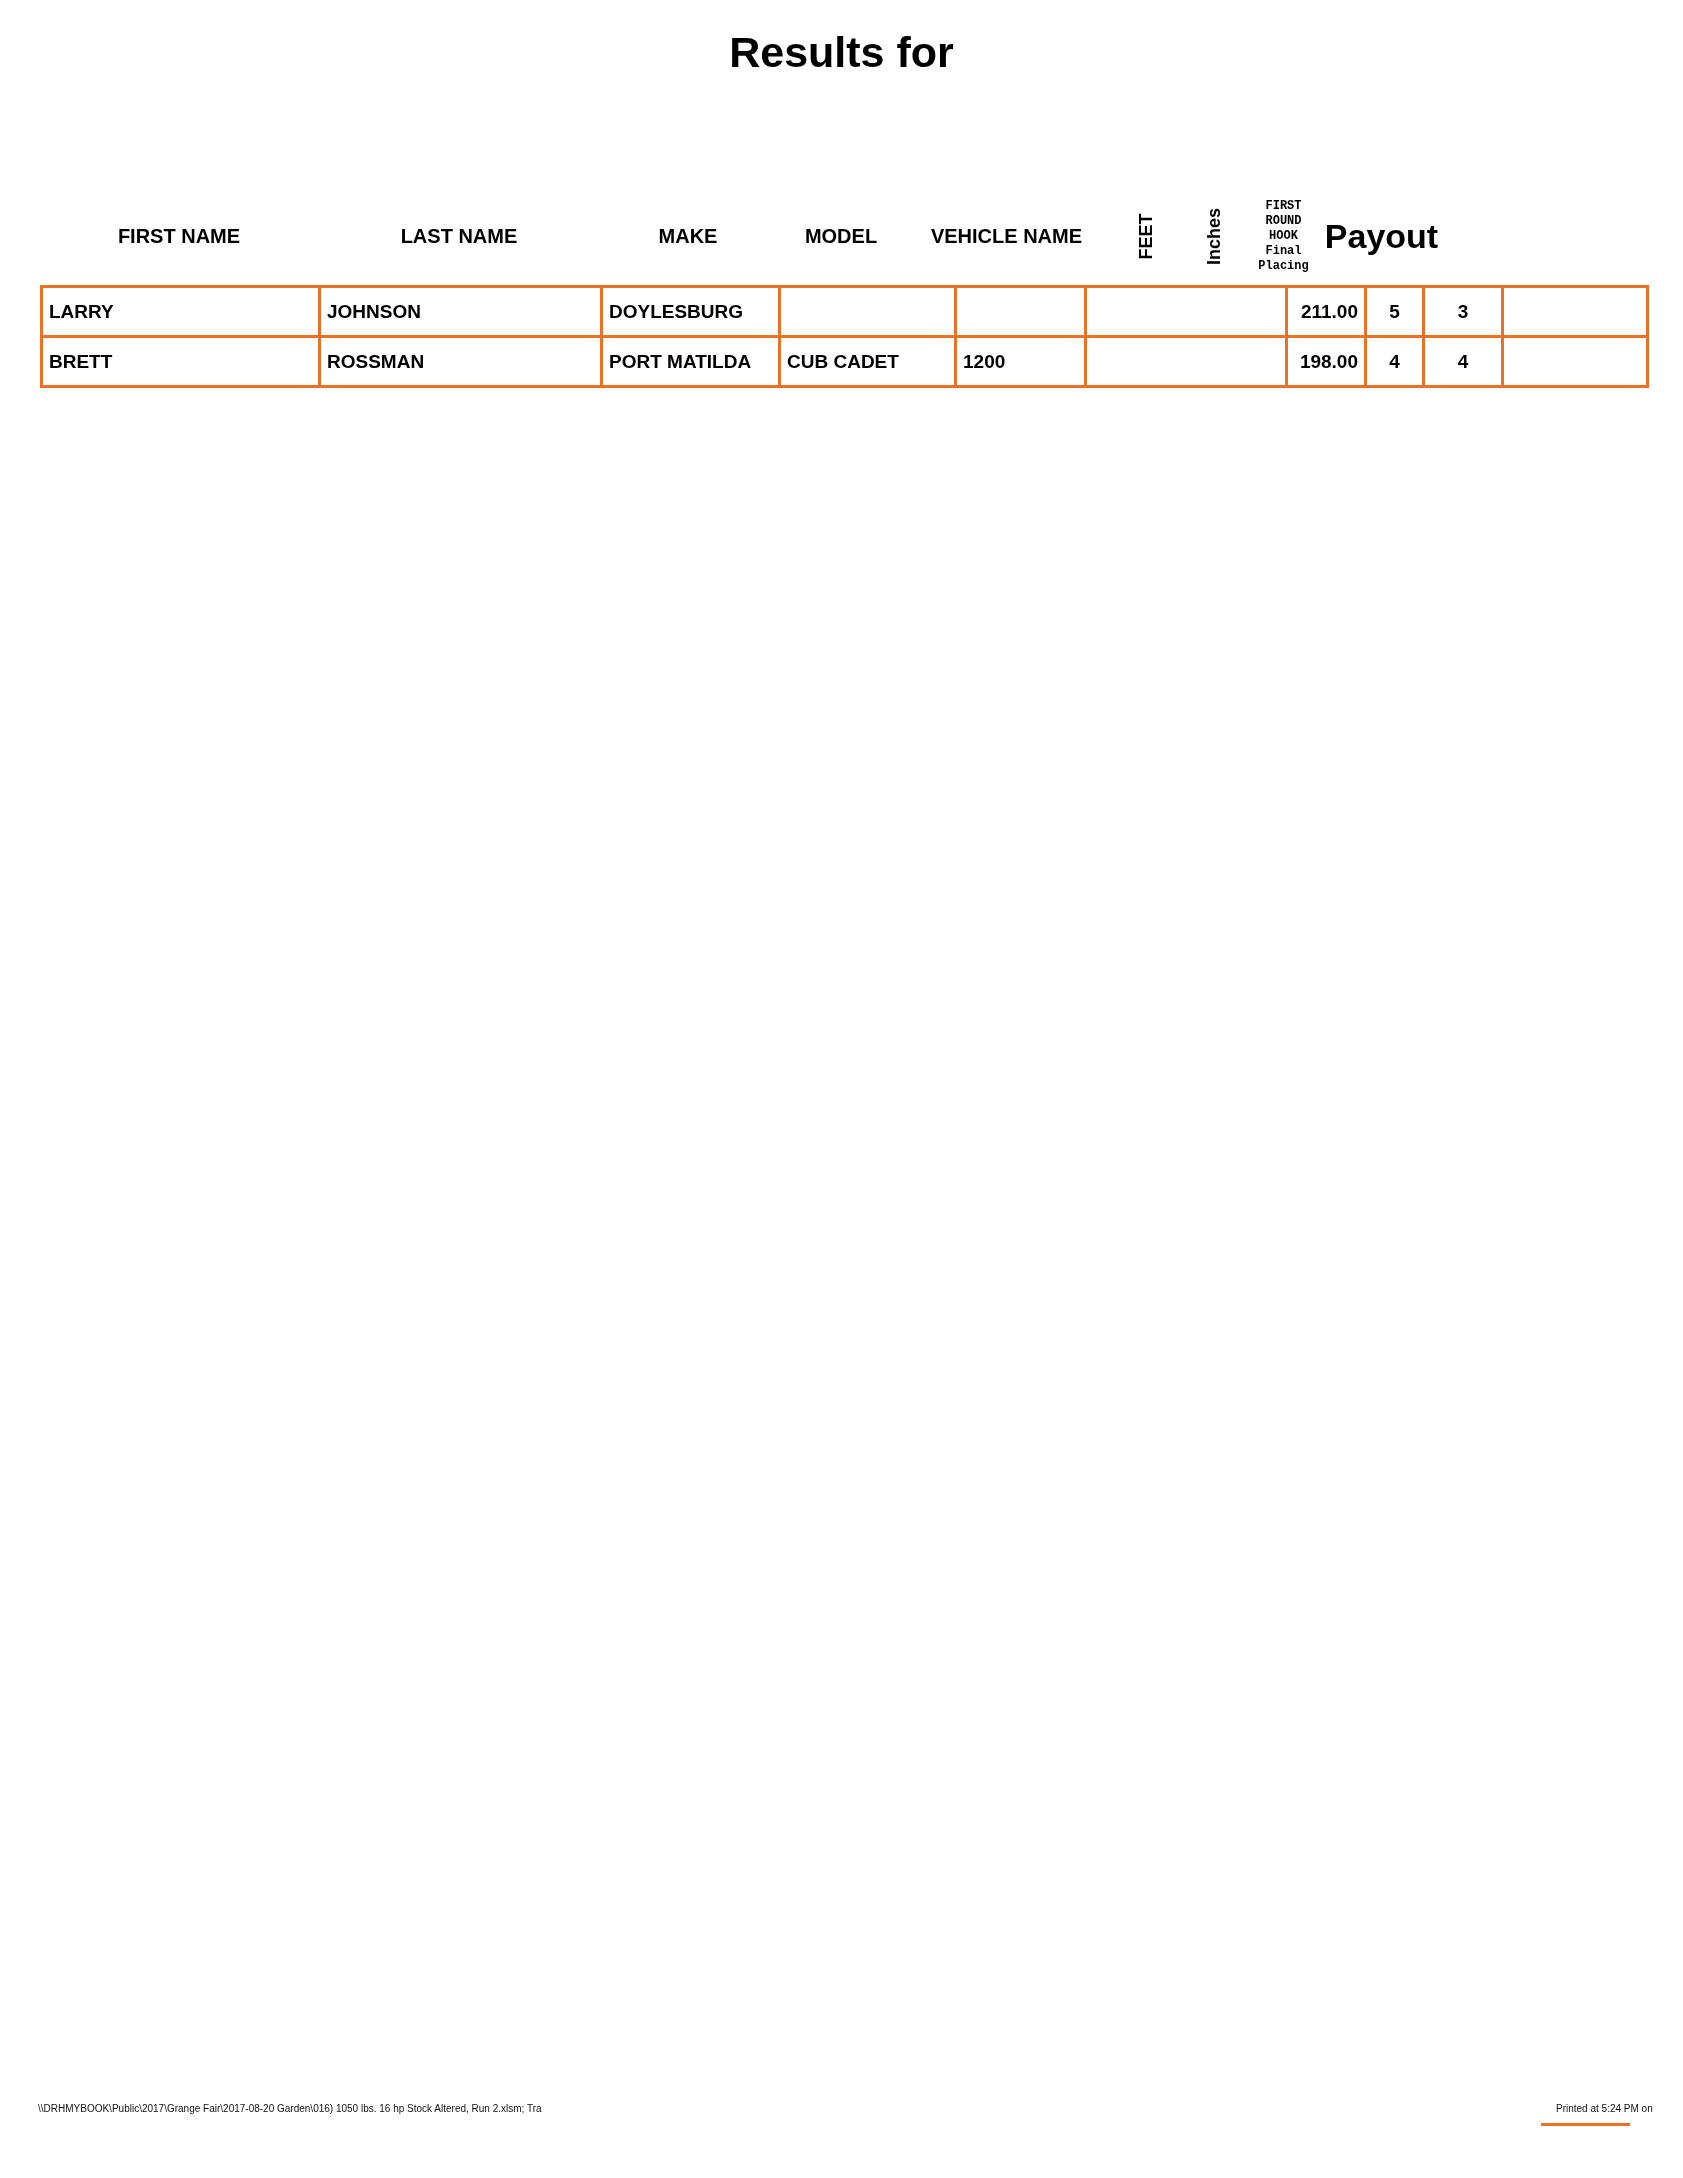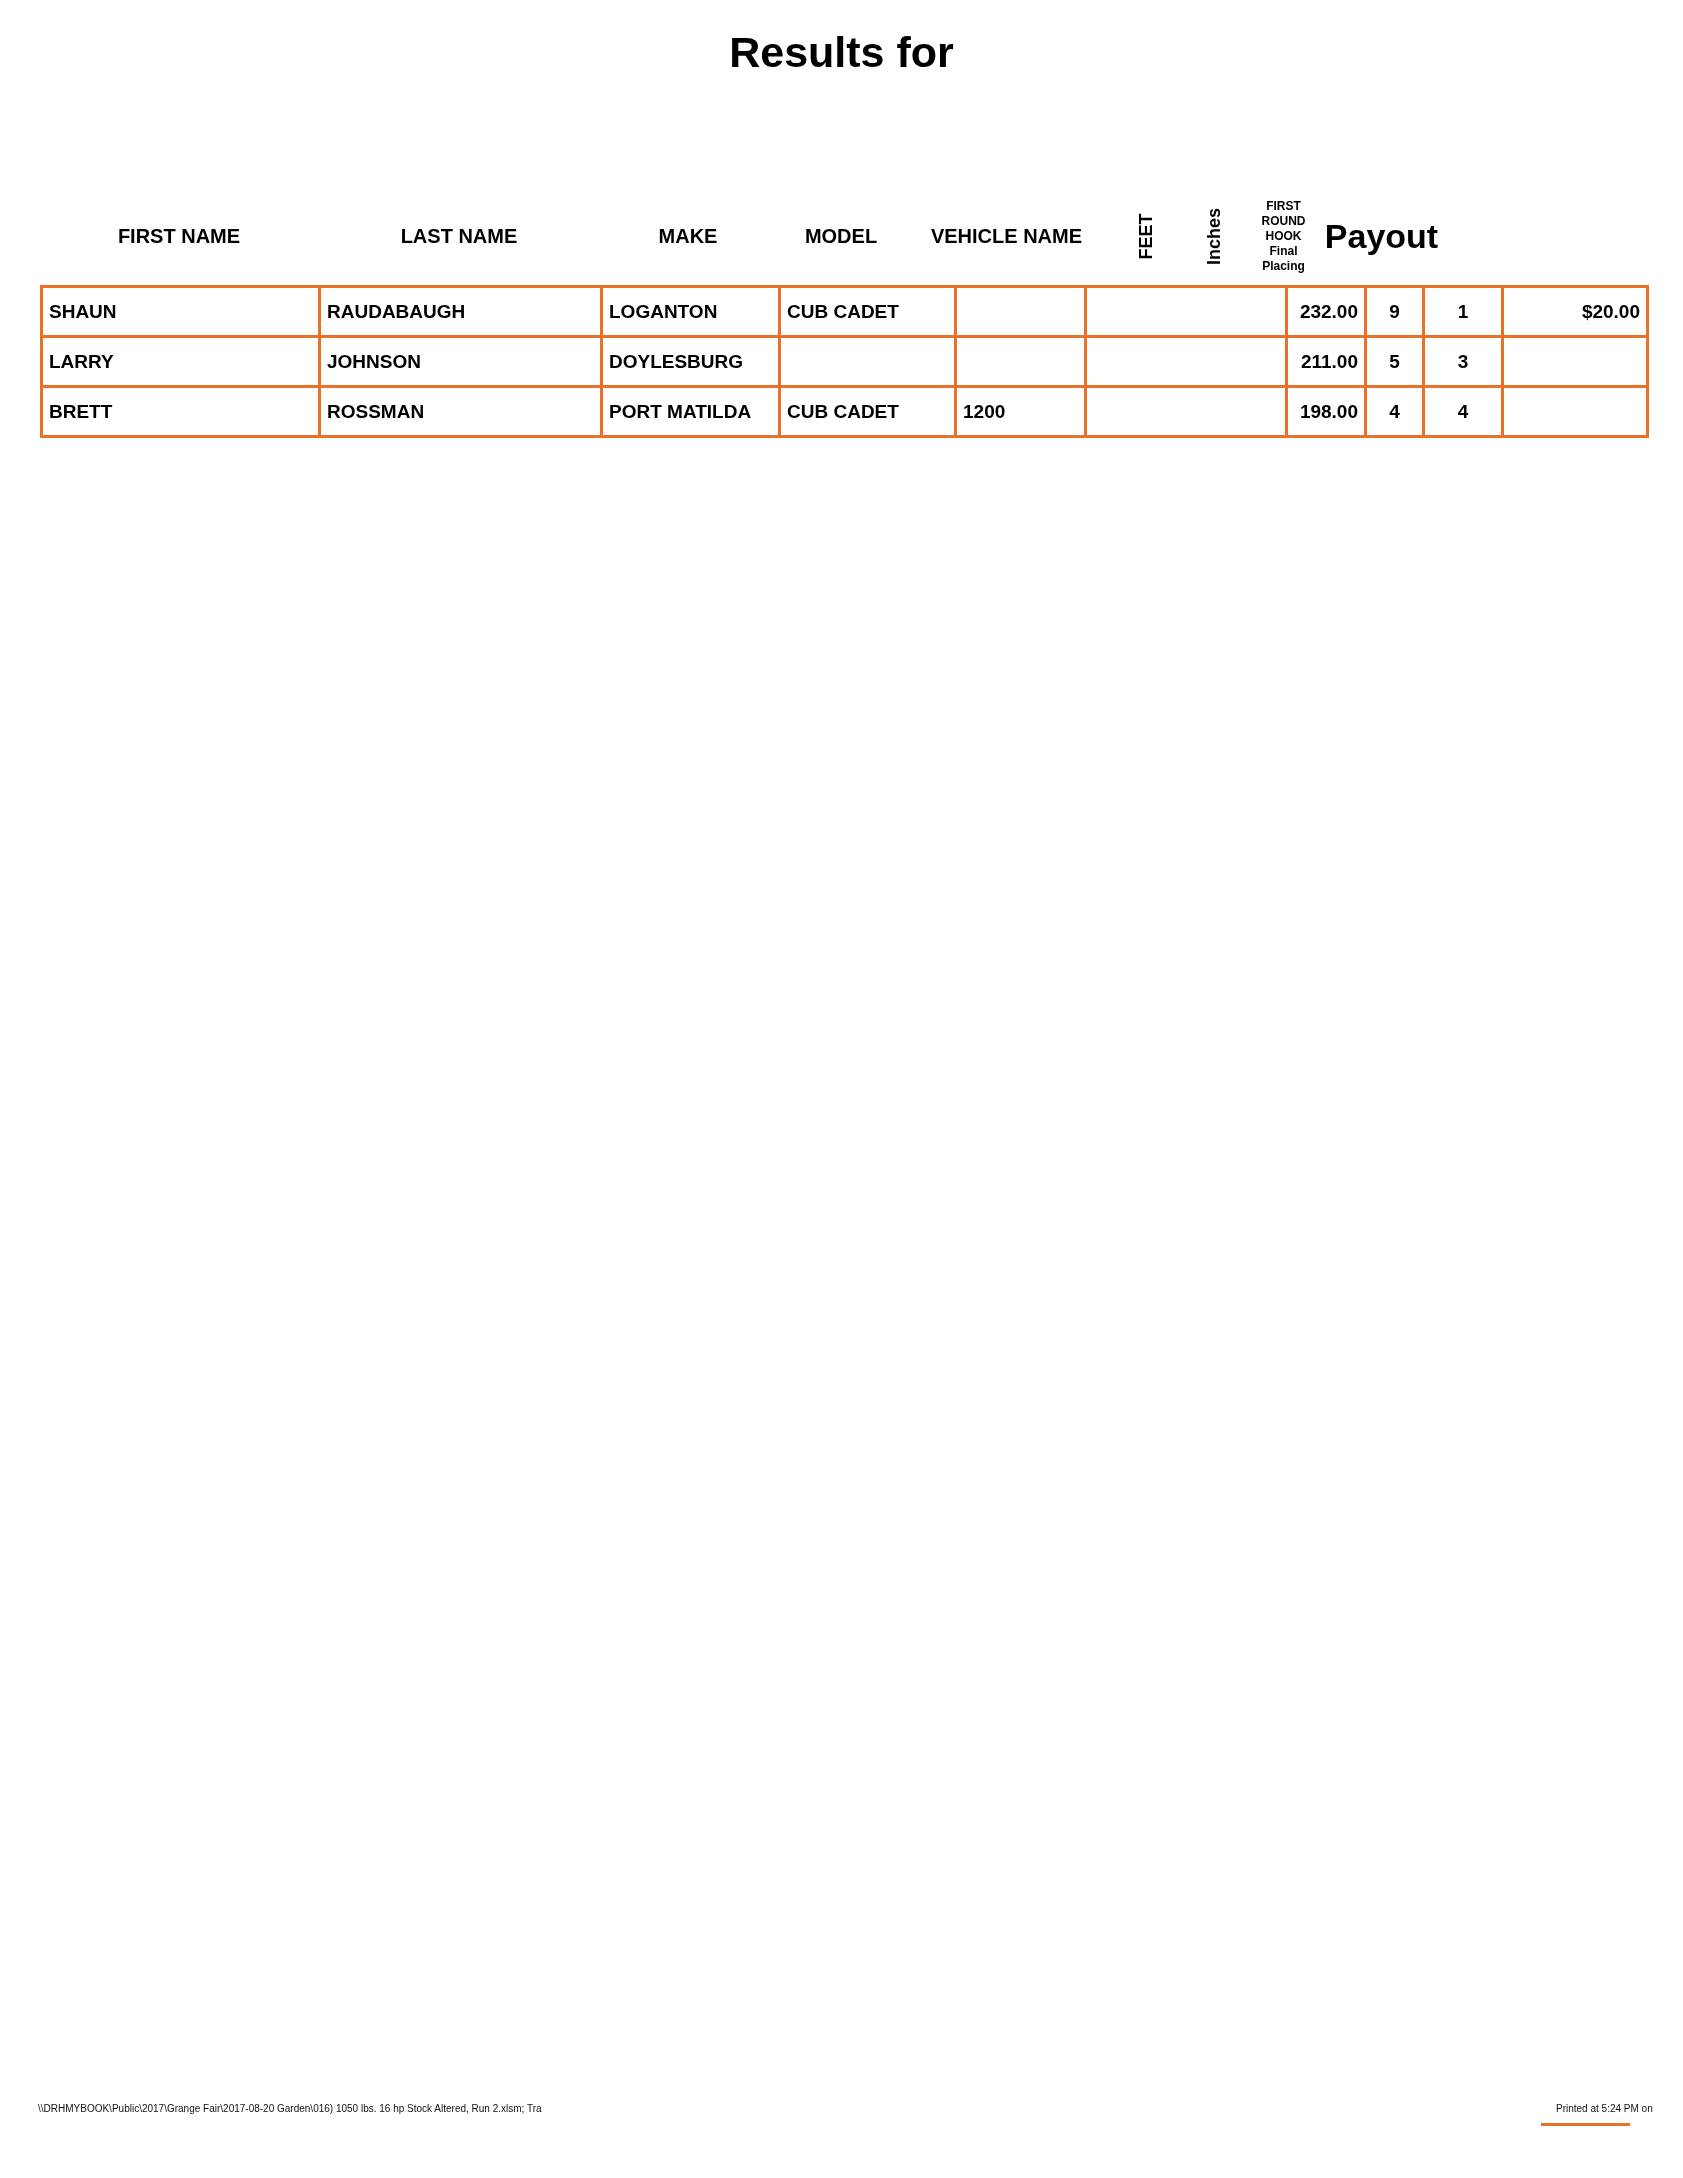--- a/index.html
+++ b/index.html
@@ -20,21 +20,21 @@
     position:absolute; left:40px; top:190px; width:1607px; height:93px;
     display:flex; align-items:stretch;
   }
   .hcell {
     display:flex; align-items:center; justify-content:center;
     font-weight:bold; font-size:20px; text-align:center;
   }
   .c0{width:278px}.c1{width:282px}.c2{width:178px}.c3{width:176px}.c4{width:130px}
   .c5{width:201px}.c6{width:79px}.c7{width:58px}.c8{width:79px}.c9{width:145px}
   .vert { transform:rotate(-90deg); white-space:nowrap; font-size:18px; font-weight:bold; }
-  .hook { font-size:12px; line-height:15px; font-weight:bold; text-align:center; }
+  .hook { font-size:12px; line-height:15px; font-weight:bold; text-align:center;font-family:Liberation Mono, monospace; }
   .hook .sm { font-size:12px; }
   .payout-h { font-size:34px; transform:translateX(-14px); }
   
   table.results {
     position:absolute; left:40px; top:285px; width:1607px;
     border-collapse:collapse; table-layout:fixed;
   }
   table.results td {
     border:3px solid #EA7125; height:47px; background:#ffffff;
     font-weight:bold; font-size:19px; padding:0 6px; overflow:hidden;
@@ -99,32 +99,20 @@
       <col style="width:176px">
         <col style="width:130px">
         <col style="width:201px">
       <col style="width:79px">
         <col style="width:58px">
         <col style="width:79px">
       <col style="width:145px">
     </colgroup>
     <tbody>
       <tr>
-        <td class="ta-l">SHAUN</td>
-        <td class="ta-l">RAUDABAUGH</td>
-        <td class="ta-l">LOGANTON</td>
-        <td class="ta-l">CUB CADET</td>
-        <td class="ta-l"></td>
-        <td class="ta-l"></td>
-        <td class="ta-r">232.00</td>
-        <td class="ta-c">9</td>
-        <td class="ta-c">1</td>
-        <td class="pay">$20.00</td>
-      </tr>
-      <tr>
         <td class="ta-l">LARRY</td>
         <td class="ta-l">JOHNSON</td>
         <td class="ta-l">DOYLESBURG</td>
         <td class="ta-l"></td>
         <td class="ta-l"></td>
         <td class="ta-l"></td>
         <td class="ta-r">211.00</td>
         <td class="ta-c">5</td>
         <td class="ta-c">3</td>
         <td class="pay"></td>

